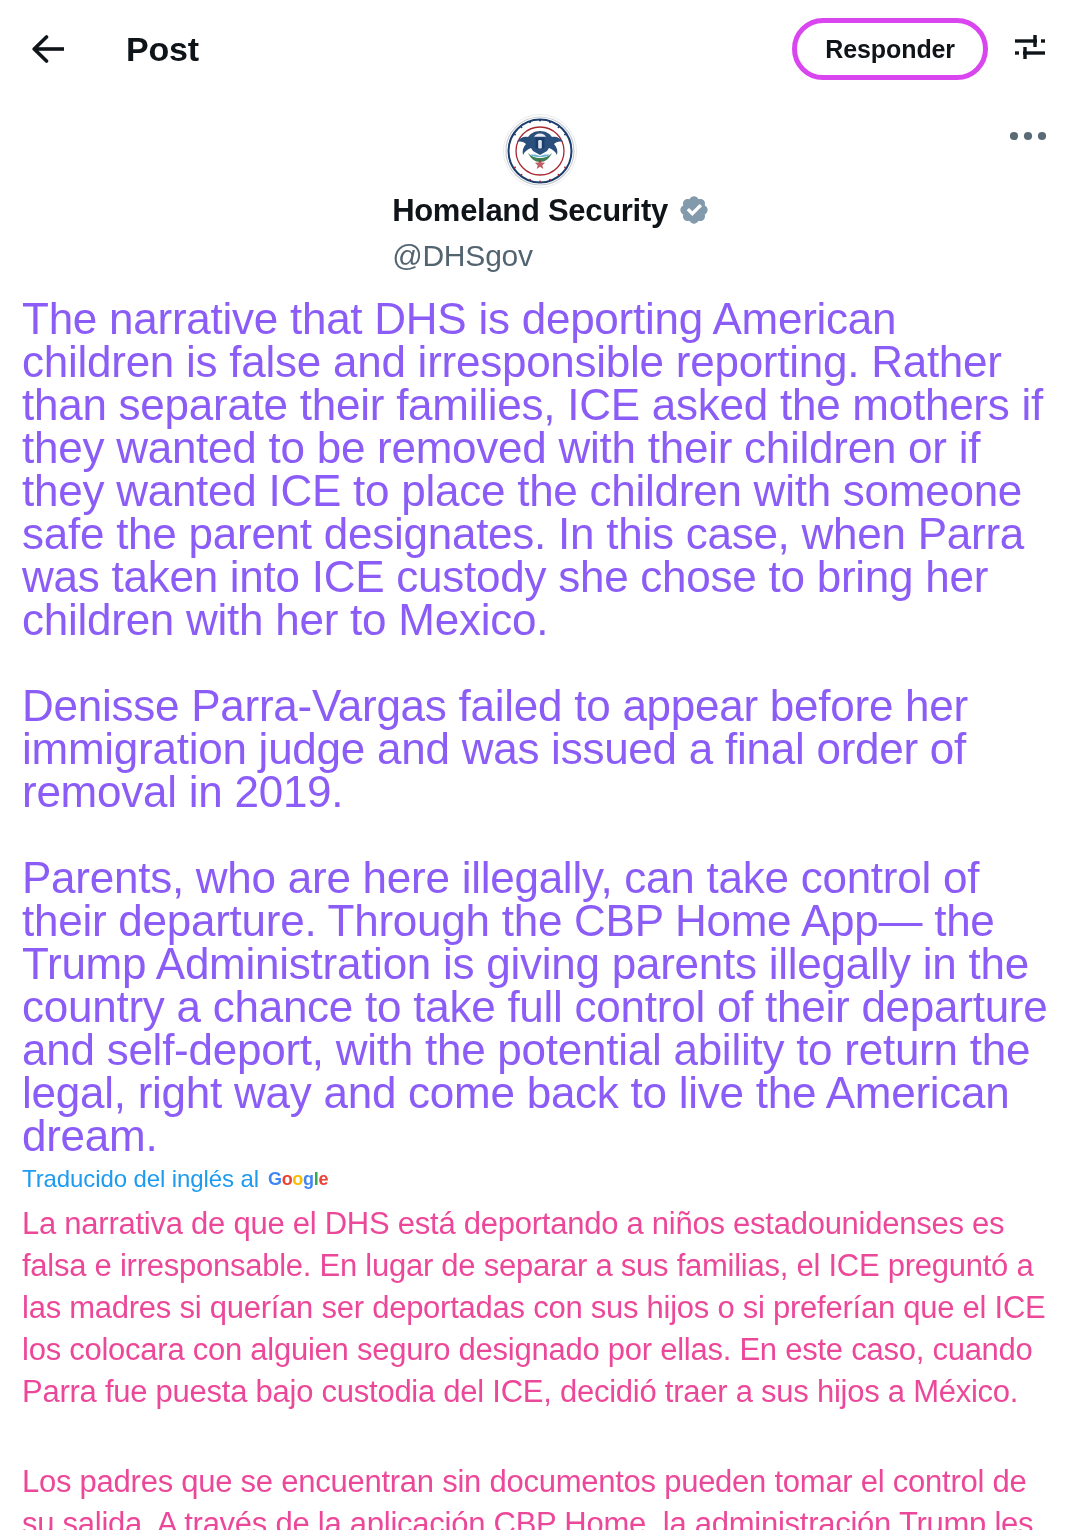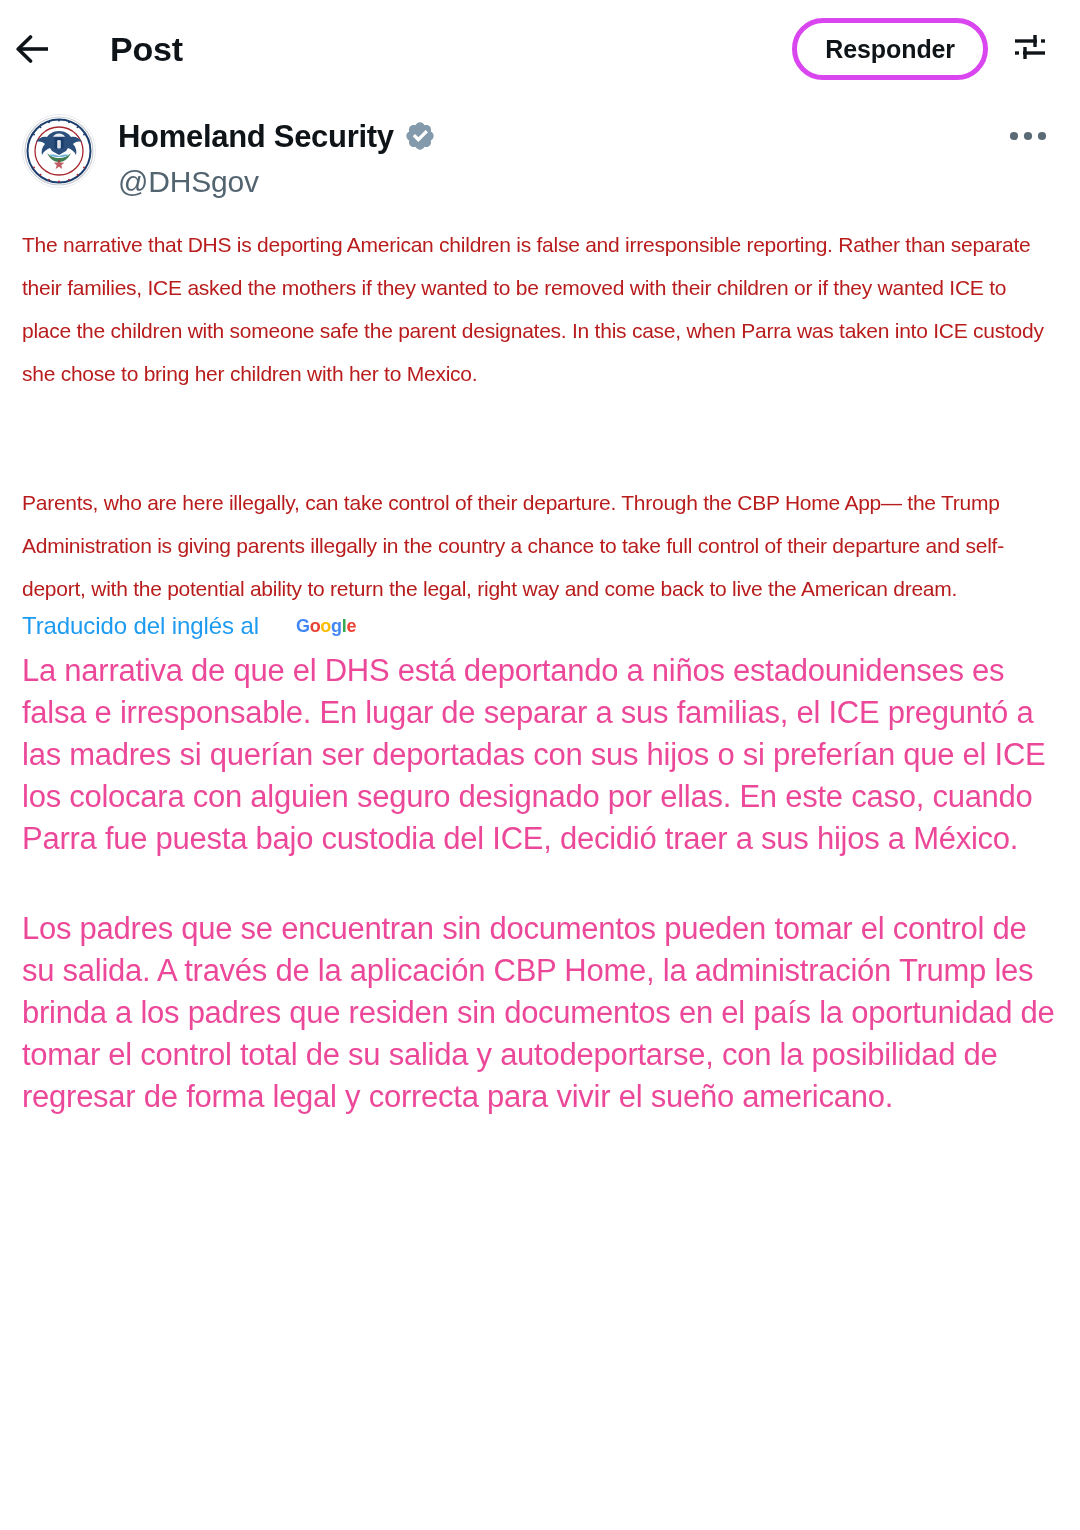--- a/index.html
+++ b/index.html
@@ -19,21 +19,21 @@
     background: #ffffff;
     overflow: hidden;
   }
 
   
   .topbar {
     position: relative;
     height: 98px;
     display: flex;
     align-items: center;
-    padding: 0 22px 0 6px;
+    padding: 0 22px 0 22px;
     background: #ffffff;
   }
 
   .back-btn {
     width: 54px;
     height: 54px;
     border-radius: 50%;
     display: flex;
     align-items: center;
     justify-content: center;
@@ -89,23 +89,24 @@
     border: none;
   }
 
   
   .post {
     padding: 0 22px;
   }
 
   .post-head {
     display: flex;
-    align-items: flex-start;
+    align-items: center;
     padding-top: 16px;
     position: relative;
+    flex-direction: column;
   }
 
   .avatar {
     width: 74px;
     height: 74px;
     border-radius: 50%;
     flex: none;
     background: #ffffff;
     border: 1px solid #e9ebee;
     overflow: hidden;
@@ -163,39 +164,39 @@
     justify-content: center;
     border-radius: 50%;
     cursor: pointer;
     border: none;
     background: transparent;
   }
 
   
   .post-text {
     margin-top: 26px;
-    font-size: 21px;
+    font-size: 44px;
     line-height: 43px;
-    color: #b91c1c;
+    color: #8b5cf6;
     letter-spacing: -0.25px;
     word-spacing: 0px;
   }
 
   .post-text p { margin: 0; }
   .post-text .para-gap { height: 43px; }
 
   .translated-label {
+    margin-top: 6px;
     font-size: 24px;
     line-height: 32px;
     color: #1d9bf0;
     letter-spacing: -0.1px;
     display: flex;
     align-items: flex-start;
     cursor: pointer;
-    gap: 28px;
   }
   .translated-label .g-logo {
     margin-left: 9px;
     font-weight: bold;
     font-size: 18px;
     letter-spacing: -0.3px;
   }
   .g-logo span { display: inline; }
 
   .translated-text {
@@ -306,20 +307,21 @@
             <circle cx="20" cy="6" r="4.1" fill="#5b6b76"></circle>
             <circle cx="34" cy="6" r="4.1" fill="#5b6b76"></circle>
           </svg>
         </span>
       </div>
     </div>
 
     <div class="post-text">
       <p>The narrative that DHS is deporting American children is false and irresponsible reporting. Rather than separate their families, ICE asked the mothers if they wanted to be removed with their children or if they wanted ICE to place the children with someone safe the parent designates. In this case, when Parra was taken into ICE custody she chose to bring her children with her to Mexico.</p>
       <div class="para-gap"></div>
+      <p>Denisse Parra-Vargas failed to appear before her immigration judge and was issued a final order of removal in 2019.</p>
       <div class="para-gap"></div>
       <p>Parents, who are here illegally, can take control of their departure. Through the CBP Home App— the Trump Administration is giving parents illegally in the country a chance to take full control of their departure and self-deport, with the potential ability to return the legal, right way and come back to live the American dream.</p>
     </div>
 
     <div class="translated-label">
       <span>Traducido del inglés al</span>
       <span class="g-logo"><span style="color: rgb(66, 133, 244);">G</span><span style="color: rgb(234, 67, 53);">o</span><span style="color: rgb(251, 188, 5);">o</span><span style="color: rgb(66, 133, 244);">g</span><span style="color: rgb(52, 168, 83);">l</span><span style="color: rgb(234, 67, 53);">e</span></span>
     </div>
 
     <div class="translated-text">

